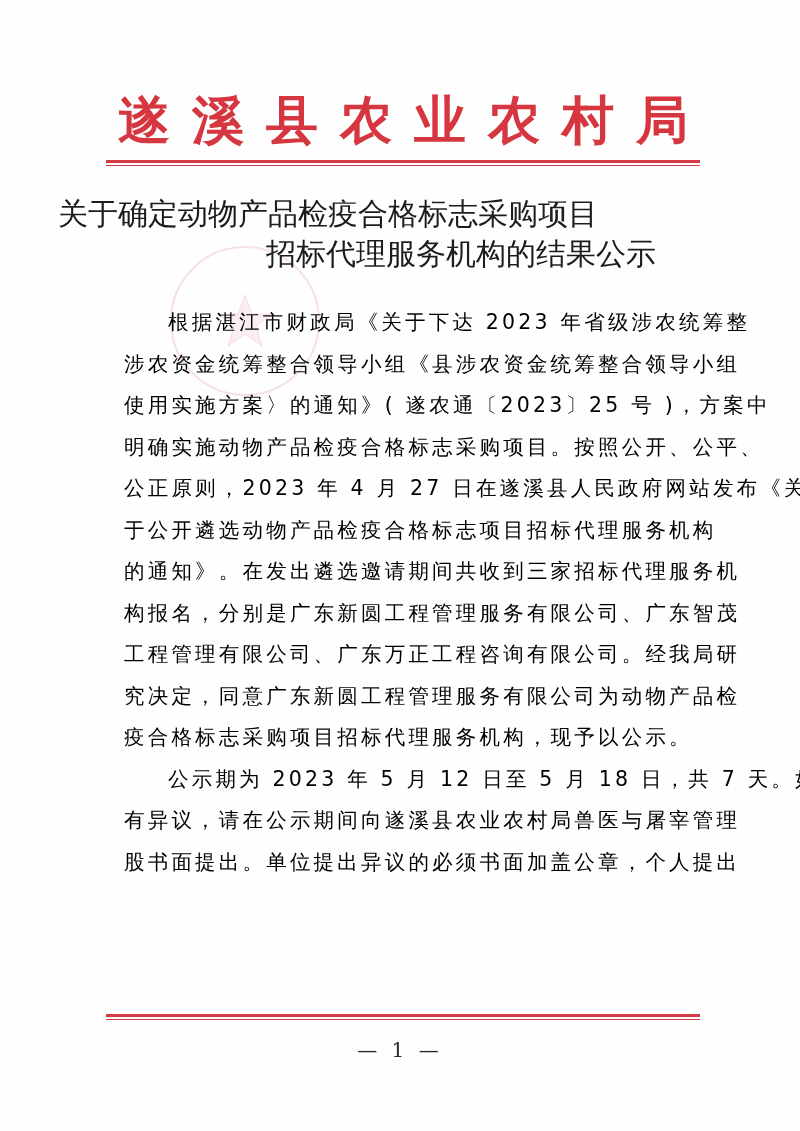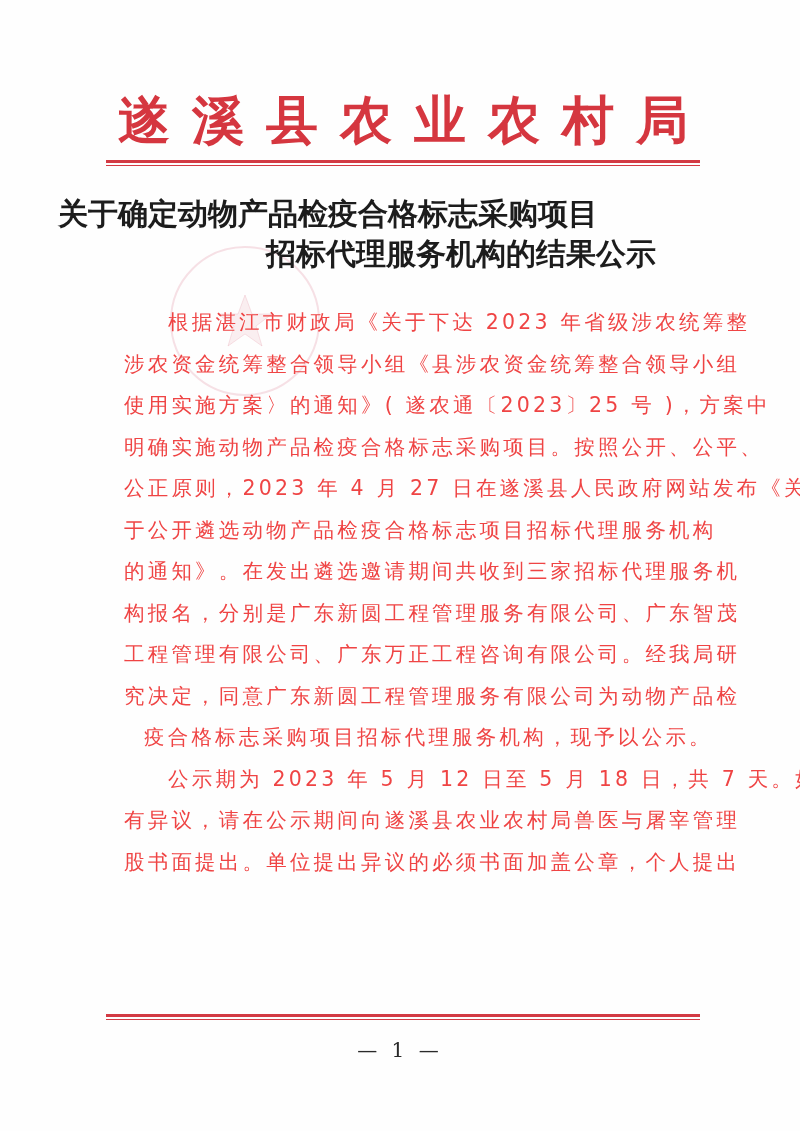--- a/index.html
+++ b/index.html
@@ -74,47 +74,46 @@
       position: absolute;
       left: 50%; top: 50%;
       transform: translate(-50%, -50%);
     }
     .title {
       position: absolute;
       left: 0;
       width: 656px;
       text-align: center;
       font-family: "DejaVu Serif", serif;
-      font-weight: bold;
+      font-weight: normal;
       font-size: 30px;
       color: #1c1c1c;
       letter-spacing: 0;
     }
     .title-1 { top: 194px; line-height: 40px; }
     .title-2 { top: 234px; line-height: 40px; text-align: right; }
     .body-text {
       position: absolute;
       left: 124px;
       top: 302px;
       width: 560px;
       font-family: "DejaVu Sans", sans-serif;
       font-size: 20.5px;
       line-height: 41.5px;
-      color: #ef4444;
+      color: #000000;
       letter-spacing: 3.2px;
     }
     .body-text .line {
       display: block;
       white-space: nowrap;
       text-align: justify;
       text-align-last: justify;
     }
     .body-text .line.last {
       text-align-last: left;
-      margin-left: 20px;
     }
     .body-text .line.indent {
       padding-left: 44px;
     }
     .page-number {
       position: absolute;
       top: 1038px;
       left: 0;
       width: 800px;
       text-align: center;

